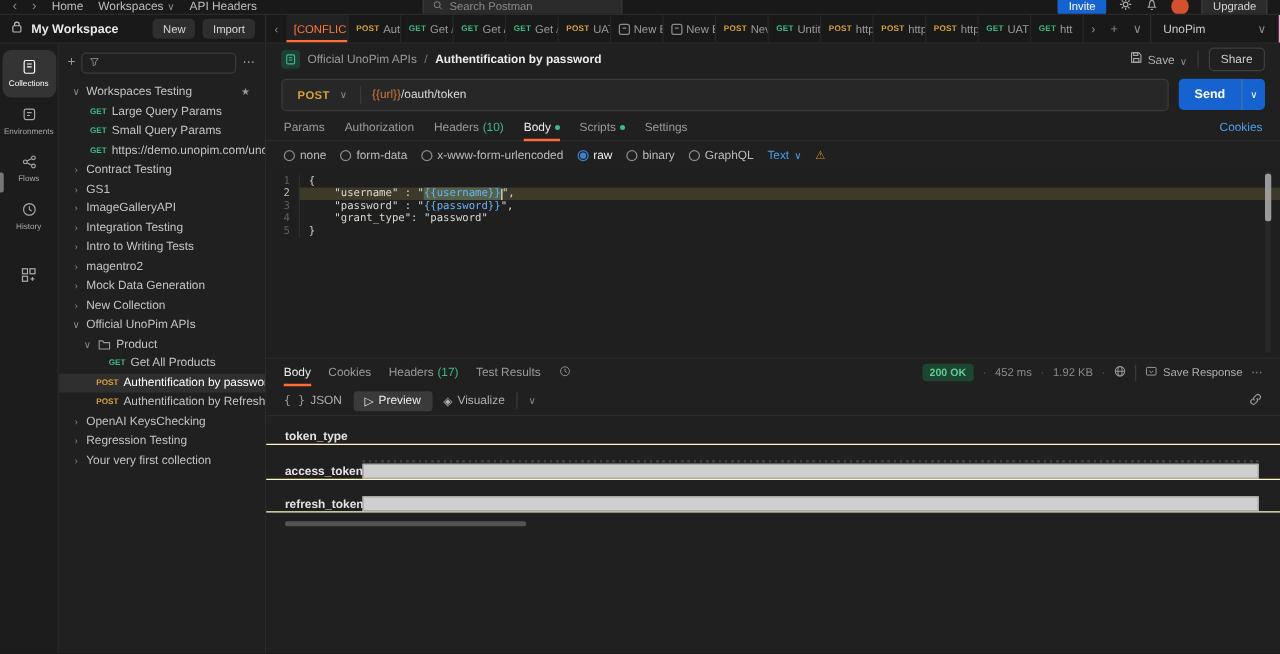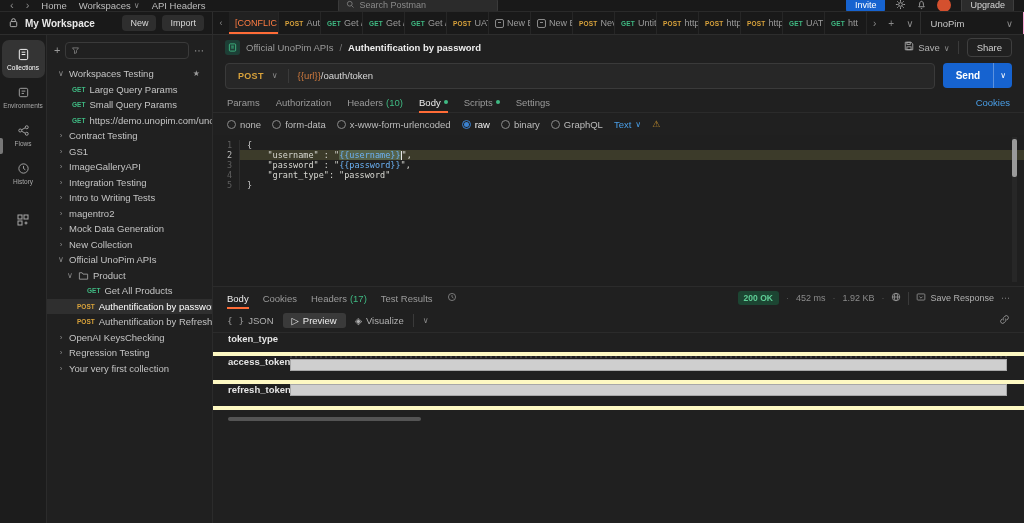--- a/index.html
+++ b/index.html
@@ -130,21 +130,21 @@
   .save-resp { display:flex; align-items:center; gap:4px; color:#b0b0b0; }
   .resptoolbar { height:24px; display:flex; align-items:center; gap:9px; padding:0 14px; border-bottom:1px solid #2b2b2b; font-size:9.5px; color:#b0b0b0; }
   .jsonlbl { display:flex; gap:4px; align-items:center; }
   .braces { font-family:"DejaVu Sans Mono", monospace; color:#9a9a9a; }
   .pill-preview { background:#3a3a3a; border-radius:3px; padding:2px 9px; color:#ececec; display:flex; gap:4px; align-items:center; }
   .viz { display:flex; gap:4px; align-items:center; }
   .tb-chev { color:#8a8a8a; font-size:8px; }
   .link-ic { margin-left:auto; color:#9a9a9a; } .link-ic svg { width:11px; height:11px; }
 
   .rtable { }
-  .trow { display:flex; align-items:flex-start; border-bottom:4px solid #fef9c3; }
+  .trow { display:flex; align-items:flex-end; border-bottom:1px solid #fef9c3; }
   .trow.h23 { height:23px; } .trow.h24 { height:24px; } .trow.h28 { height:28px; } .trow.h26 { height:26px; }
   .tkey { width:77px; flex:none; padding-left:15px; font-size:9.5px; font-weight:bold; color:#e4e4e4; }
   .tval { flex:1; font-size:9.5px; color:#9a9a9a; padding-right:10px; }
   .speck { height:2px; width:99%; background:repeating-linear-gradient(90deg,#3f3f3f 0 2px,transparent 2px 5px); margin-bottom:1px; }
   .bar { height:12px; width:99%; background:#cfcfcf; border:1px solid #a8a8a8; }
   .hscroll { height:4px; width:193px; background:#545454; border-radius:2px; margin:7px 0 0 15px; }
 </style>
 </head>
 <body>
 

